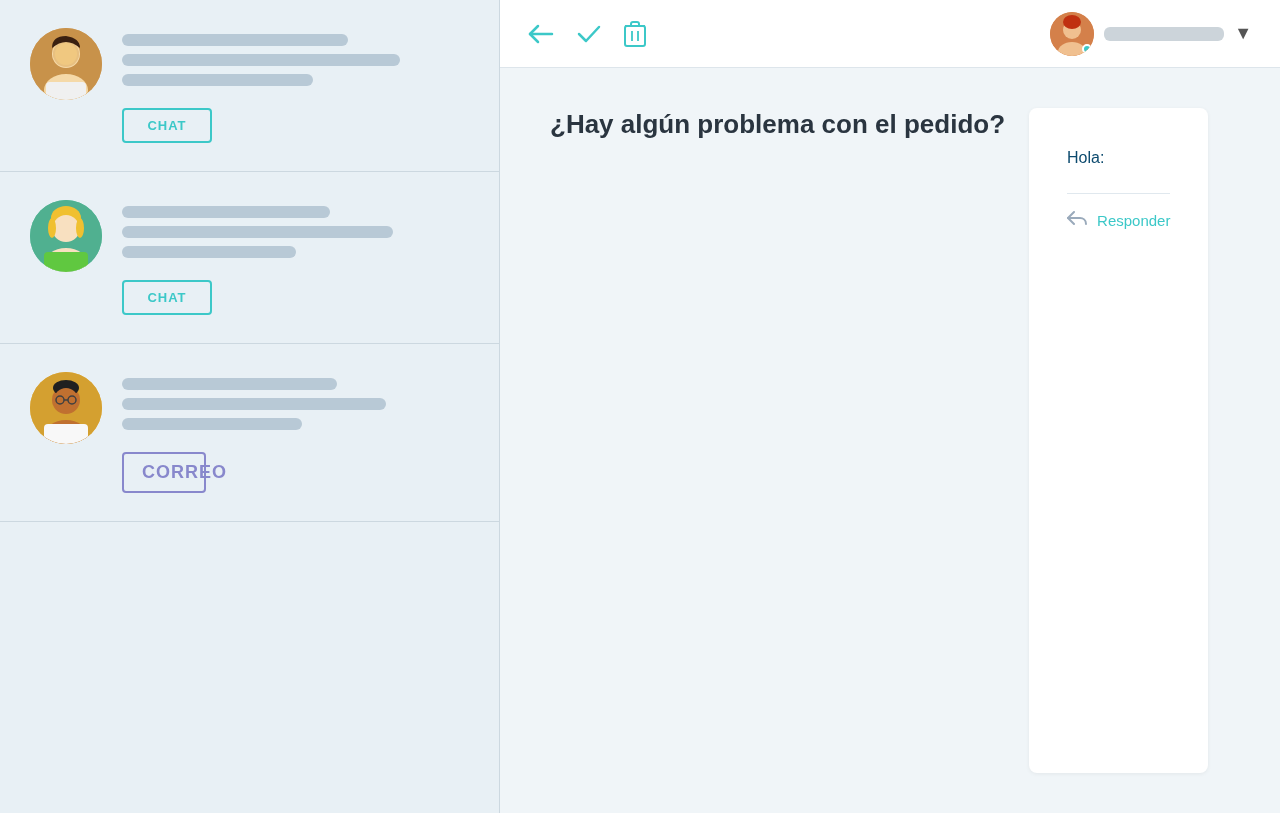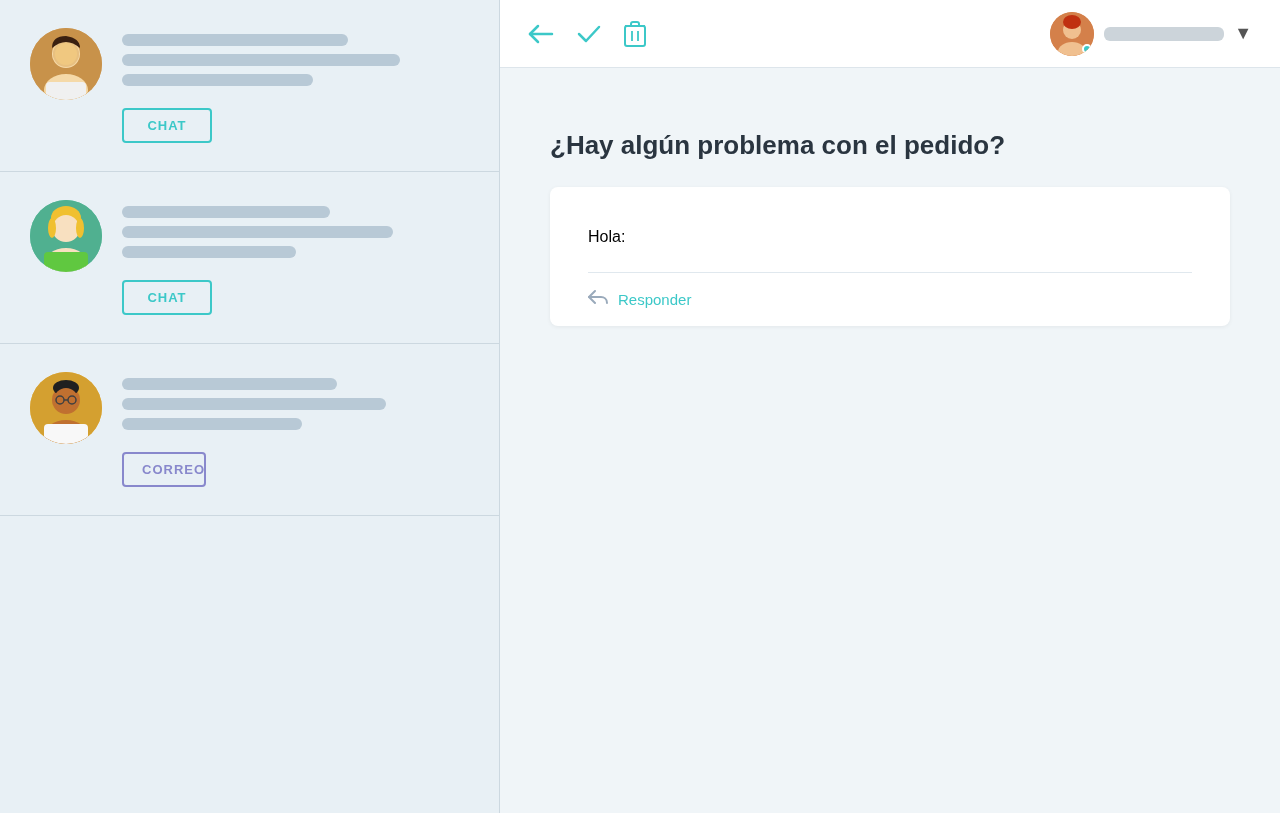--- a/index.html
+++ b/index.html
@@ -73,21 +73,21 @@
       cursor: pointer;
     }
 
     .btn-correo {
       margin-top: 14px;
       width: 84px;
       padding: 8px 18px;
       border: 2px solid #8888cc;
       background: transparent;
       color: #8888cc;
-      font-size: 13px;
+      font-size: 18px;
       font-weight: 700;
       letter-spacing: 1px;
       border-radius: 4px;
       cursor: pointer;
     }
 
     
     .right-panel {
       flex: 1;
       background: #f0f5f8;
@@ -158,44 +158,43 @@
 
     .dropdown-arrow {
       font-size: 18px;
       color: #555;
       cursor: pointer;
     }
 
     
     .main-content {
       flex: 1;
-      padding: 61px 50px;
-      display: flex;
-      flex-direction: column;
+      padding: 40px 50px;
+      display: flex;
       gap: 24px;
       overflow-y: auto;
     }
 
     .email-subject {
       font-size: 26px;
       font-weight: 600;
       color: #2a3540;
       line-height: 1.3;
     }
 
     .email-body-card {
       background: #ffffff;
       border-radius: 8px;
       padding: 36px 38px 0 38px;
       box-shadow: 0 1px 4px rgba(0,0,0,0.06);
     }
 
     .email-body-text {
       font-size: 16px;
-      color: #000000;
+      color: #0c4a6e;
       line-height: 1.7;
     }
 
     .email-body-text p {
       margin-bottom: 22px;
     }
 
     .email-reply-bar {
       border-top: 1px solid #e0e8ee;
       padding: 16px 0;

